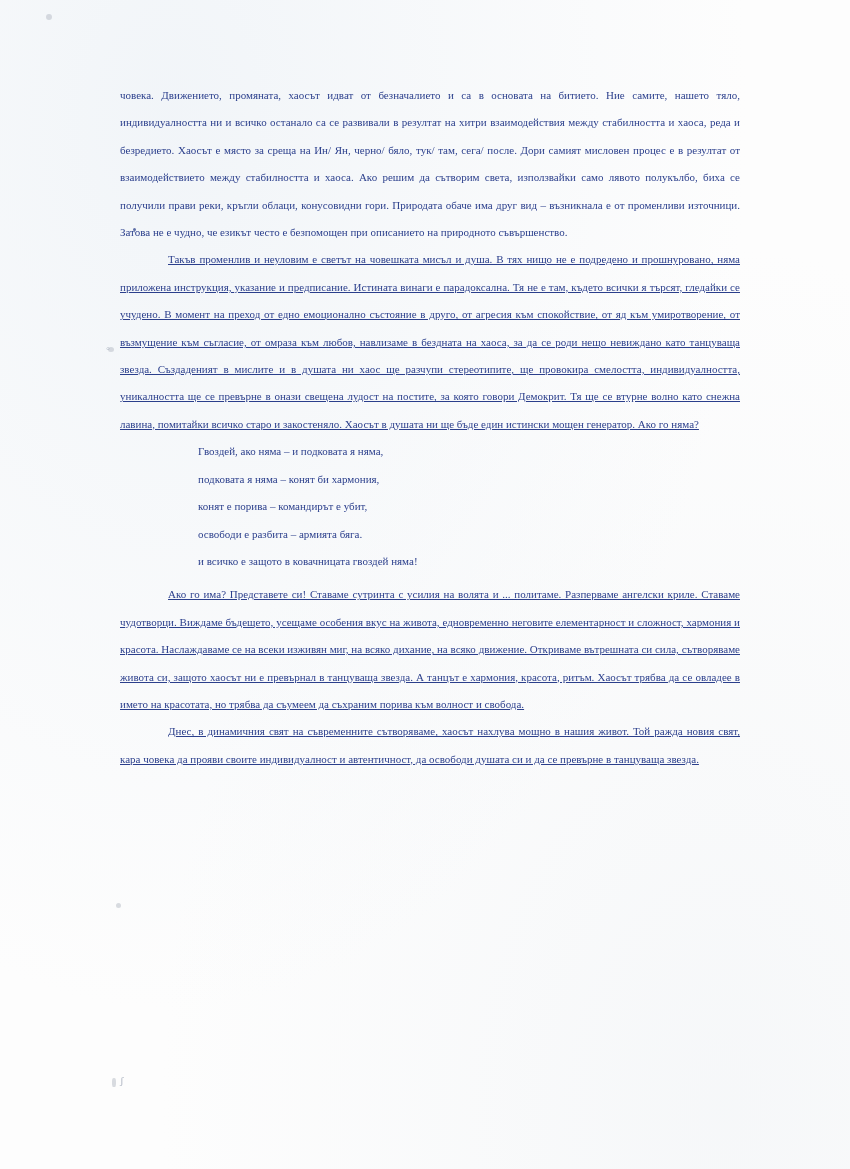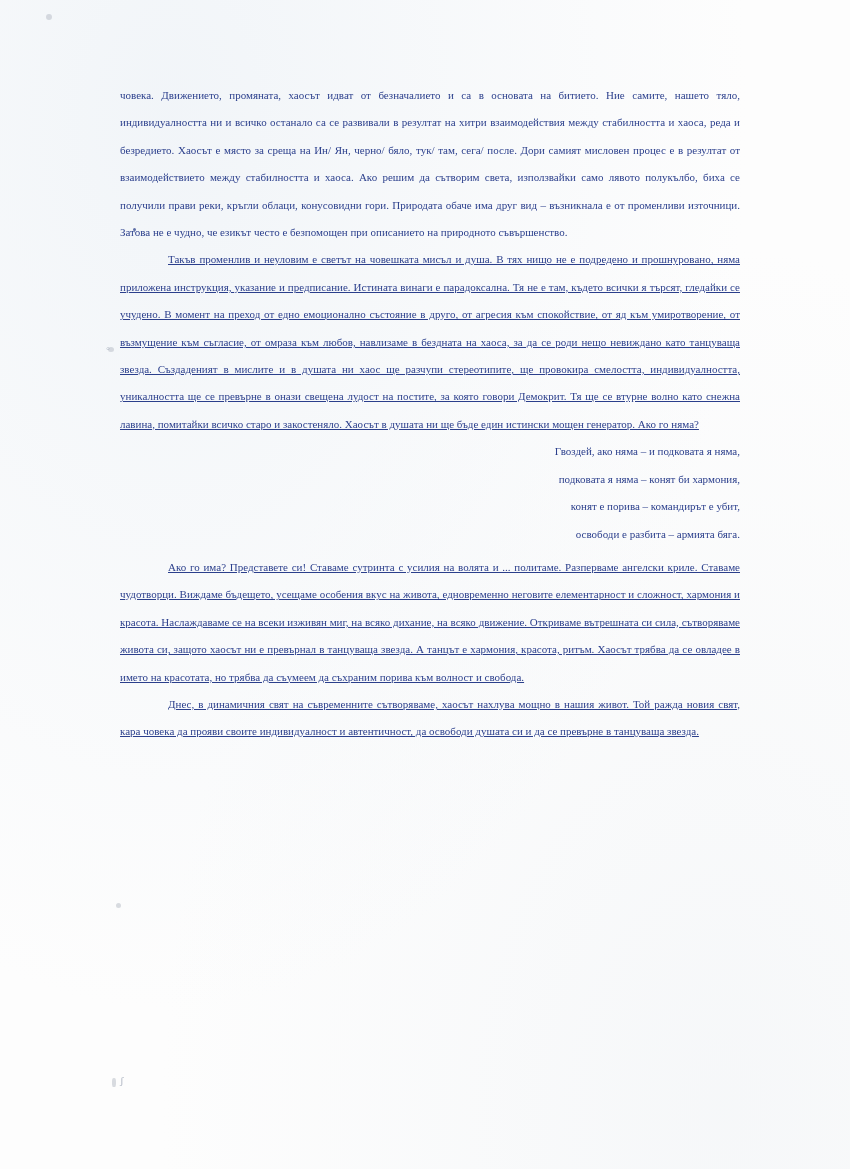--- a/index.html
+++ b/index.html
@@ -50,21 +50,20 @@
     text-decoration: underline;
   }
   .verse {
     margin: 0;
     padding-left: 78px;
     text-align: left;
   }
   .verse-line {
     display: block;
     white-space: nowrap;
-    text-align: right;
   }
   .verse-group {
     margin: 0;
   }
   .verse-gap {
     height: 6px;
   }
   
   .speck {
     position: absolute;
@@ -106,20 +105,21 @@
     <p class="para indent">Такъв променлив и неуловим е светът на човешката мисъл и душа. В тях нищо не е подредено и прошнуровано, няма приложена инструкция, указание и предписание. Истината винаги е парадоксална. Тя не е там, където всички я търсят, гледайки се учудено. В момент на преход от едно емоционално състояние в друго, от агресия към спокойствие, от яд към умиротворение, от възмущение към съгласие, от омраза към любов, навлизаме в бездната на хаоса, за да се роди нещо невиждано като танцуваща звезда. Създаденият в мислите и в душата ни хаос ще разчупи стереотипите, ще провокира смелостта, индивидуалността, уникалността ще се превърне в онази свещена лудост на постите, за която говори Демокрит. Тя ще се втурне волно като снежна лавина, помитайки всичко старо и закостеняло. Хаосът в душата ни ще бъде един истински мощен генератор. Ако го няма?</p>
 
     <div class="verse verse-group">
       <span class="verse-line">Гвоздей, ако няма – и подковата я няма,</span>
       <span class="verse-line">подковата я няма – конят би хармония,</span>
       <span class="verse-line">конят е порива – командирът е убит,</span>
       <span class="verse-line">освободи е разбита – армията бяга.</span>
     </div>
 
     <div class="verse verse-group">
+      <span class="verse-line">и всичко е защото в ковачницата гвоздей няма!</span>
     </div>
 
     <div class="verse-gap"></div>
 
     <p class="para indent">Ако го има? Представете си! Ставаме сутринта с усилия на волята и ... политаме. Разперваме ангелски криле. Ставаме чудотворци. Виждаме бъдещето, усещаме особения вкус на живота, едновременно неговите елементарност и сложност, хармония и красота. Наслаждаваме се на всеки изживян миг, на всяко дихание, на всяко движение. Откриваме вътрешната си сила, сътворяваме живота си, защото хаосът ни е превърнал в танцуваща звезда. А танцът е хармония, красота, ритъм. Хаосът трябва да се овладее в името на красотата, но трябва да съумеем да съхраним порива към волност и свобода.</p>
 
     <p class="para indent">Днес, в динамичния свят на съвременните сътворяваме, хаосът нахлува мощно в нашия живот. Той ражда новия свят, кара човека да прояви своите индивидуалност и автентичност, да освободи душата си и да се превърне в танцуваща звезда.</p>
 
   </div>
 

